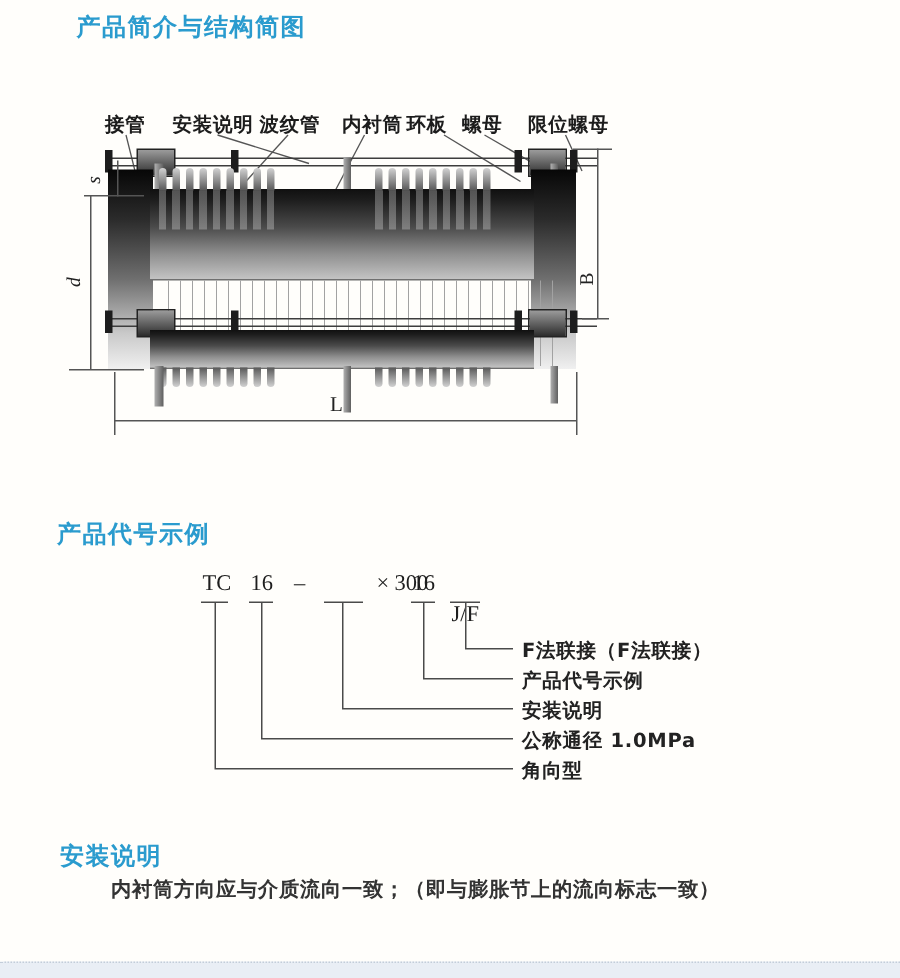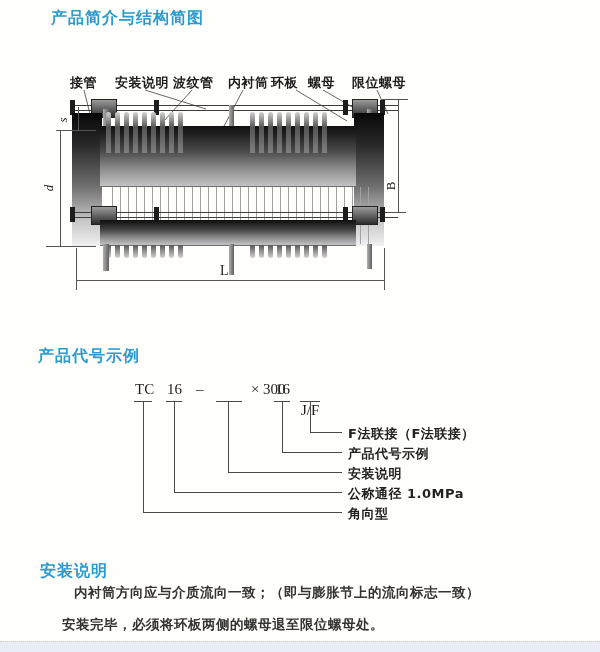--- a/index.html
+++ b/index.html
@@ -185,16 +185,15 @@
 
     <span class="callout" style="top:425px;">F法联接（F法联接）</span>
     <span class="callout" style="top:445px;">产品代号示例</span>
     <span class="callout" style="top:465px;">安装说明</span>
     <span class="callout" style="top:485px;">公称通径 1.0MPa</span>
     <span class="callout" style="top:505px;">角向型</span>
   </div>
 
   <h2 class="sec-title" style="left:40px;top:561px;">安装说明</h2>
   <p class="note" style="top:584px;padding-left:12px;">内衬筒方向应与介质流向一致；（即与膨胀节上的流向标志一致）</p>
-  <p class="note" style="top:616px;">安装完毕，必须将环板两侧的螺母退至限位螺母处。</p>
 
   <div class="footer-strip"></div>
 </div>
 
 </body></html>

